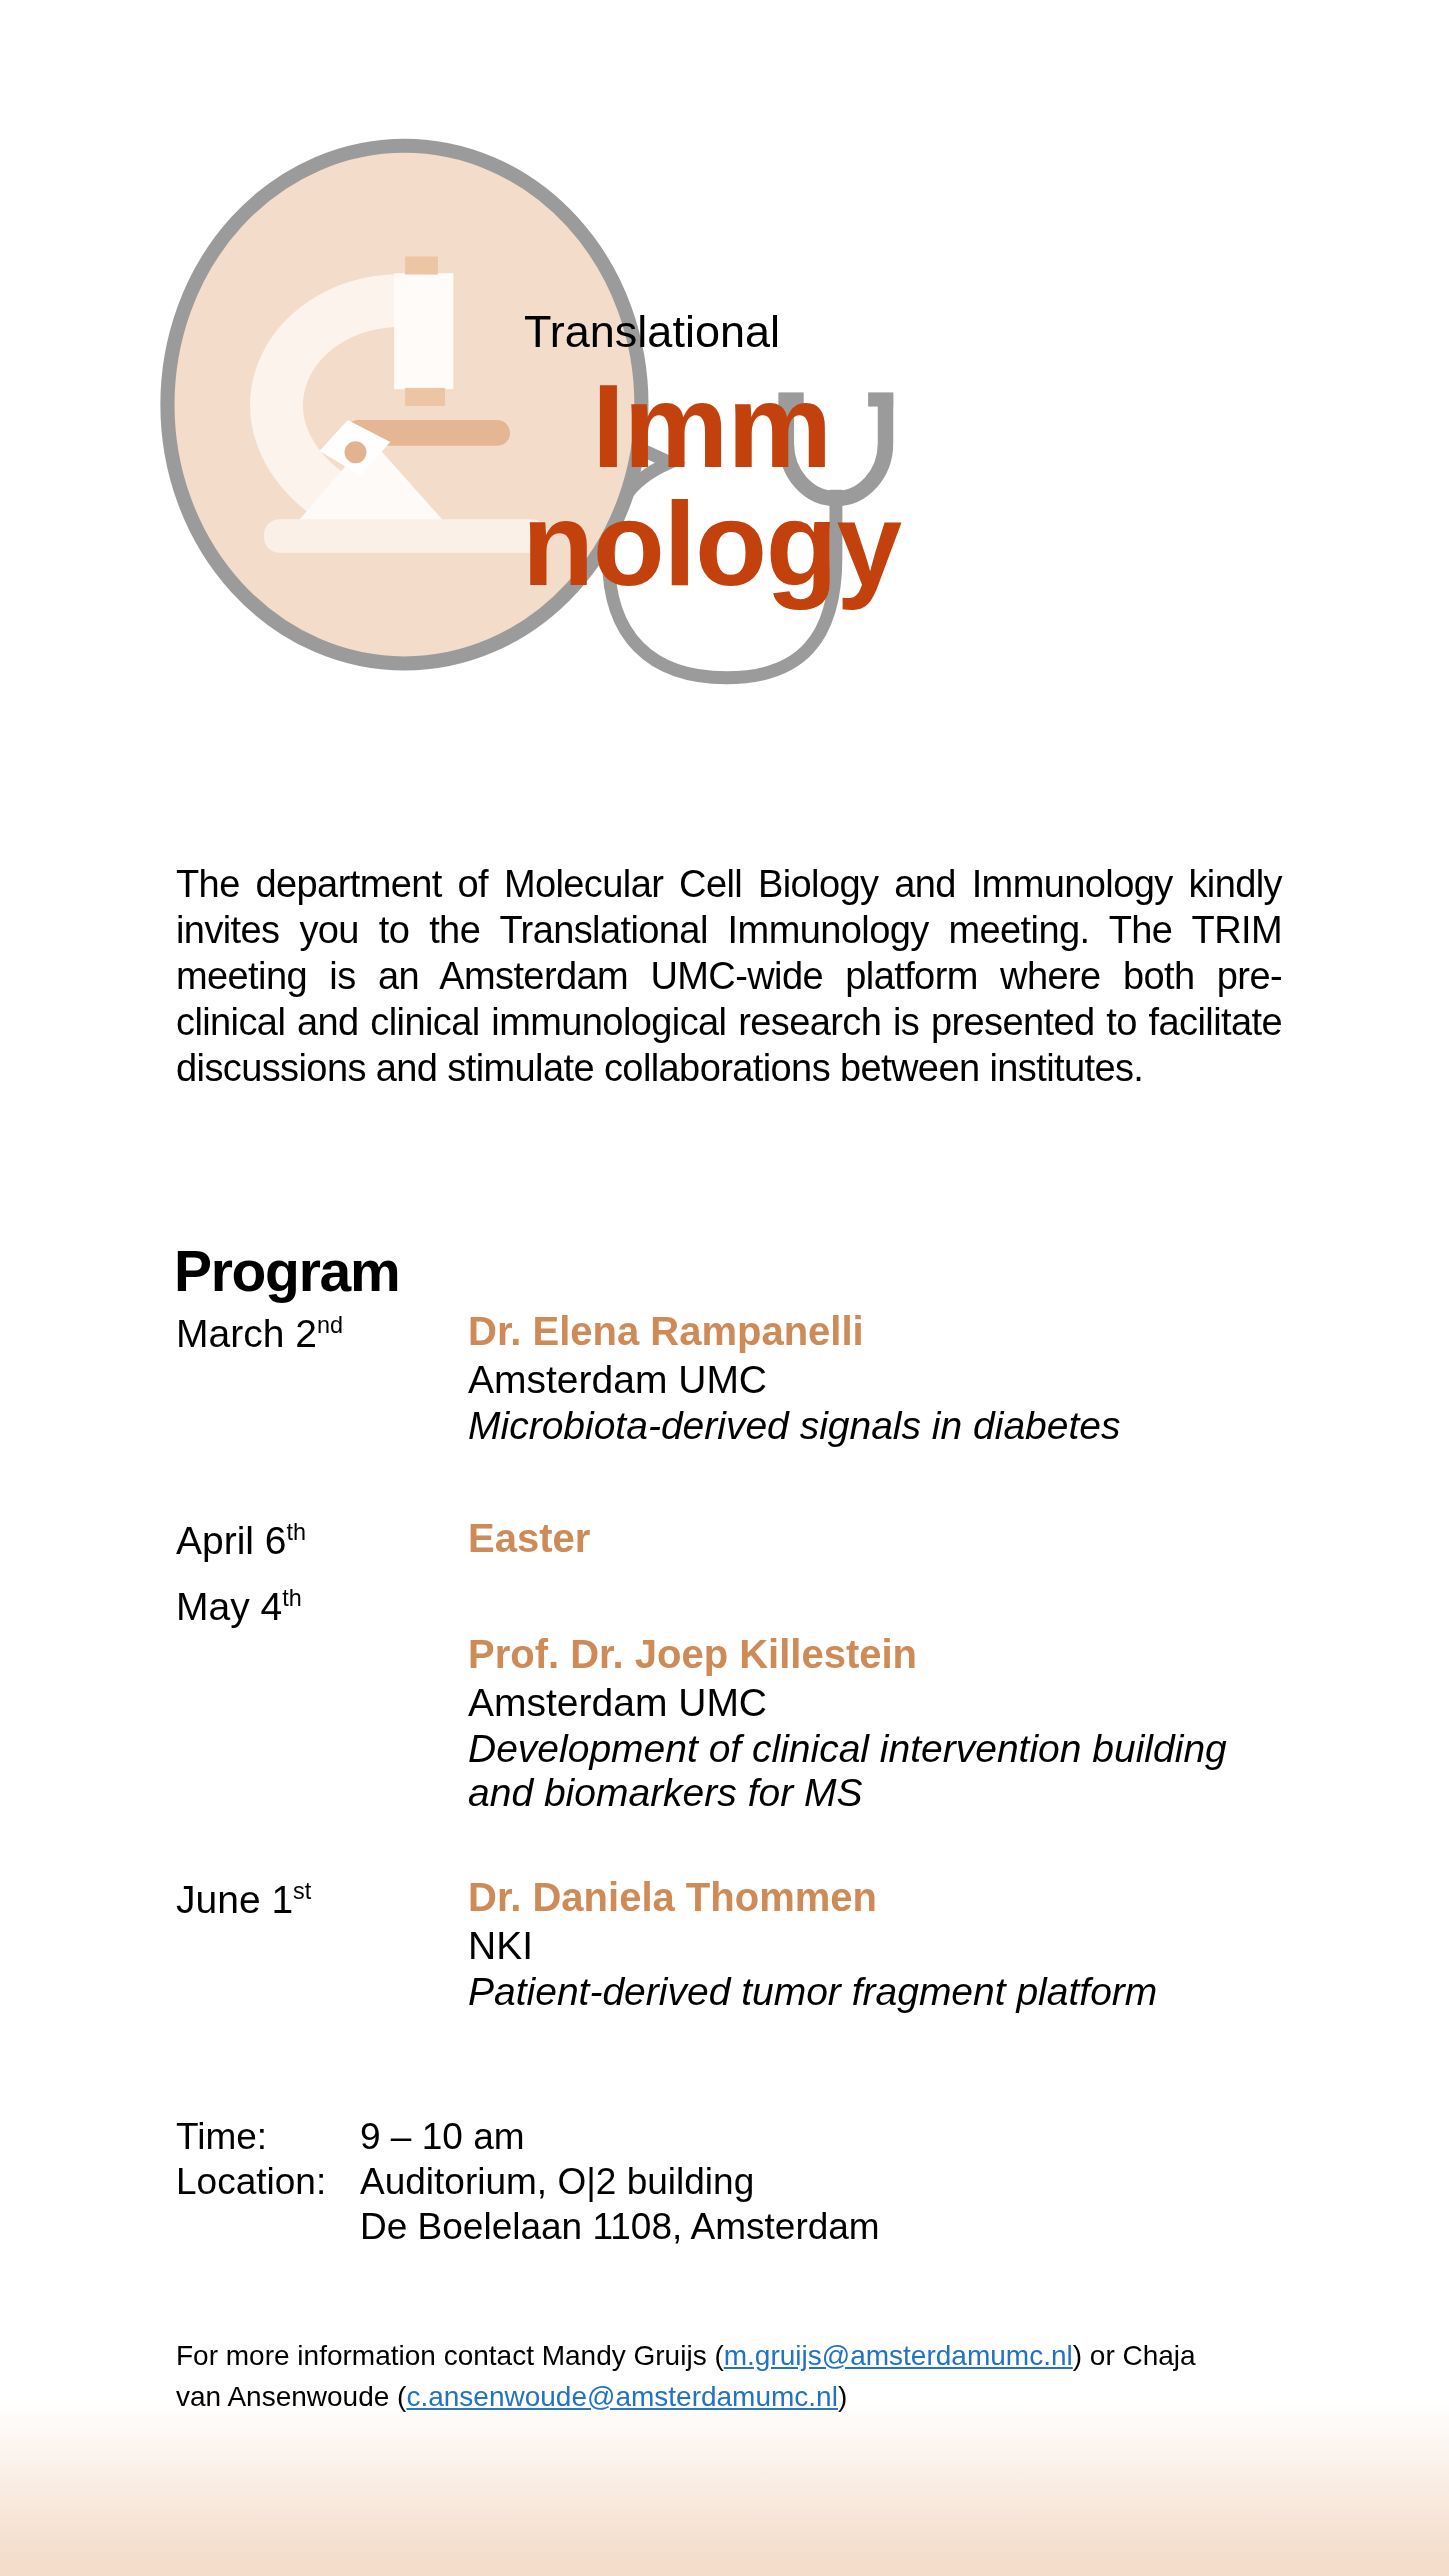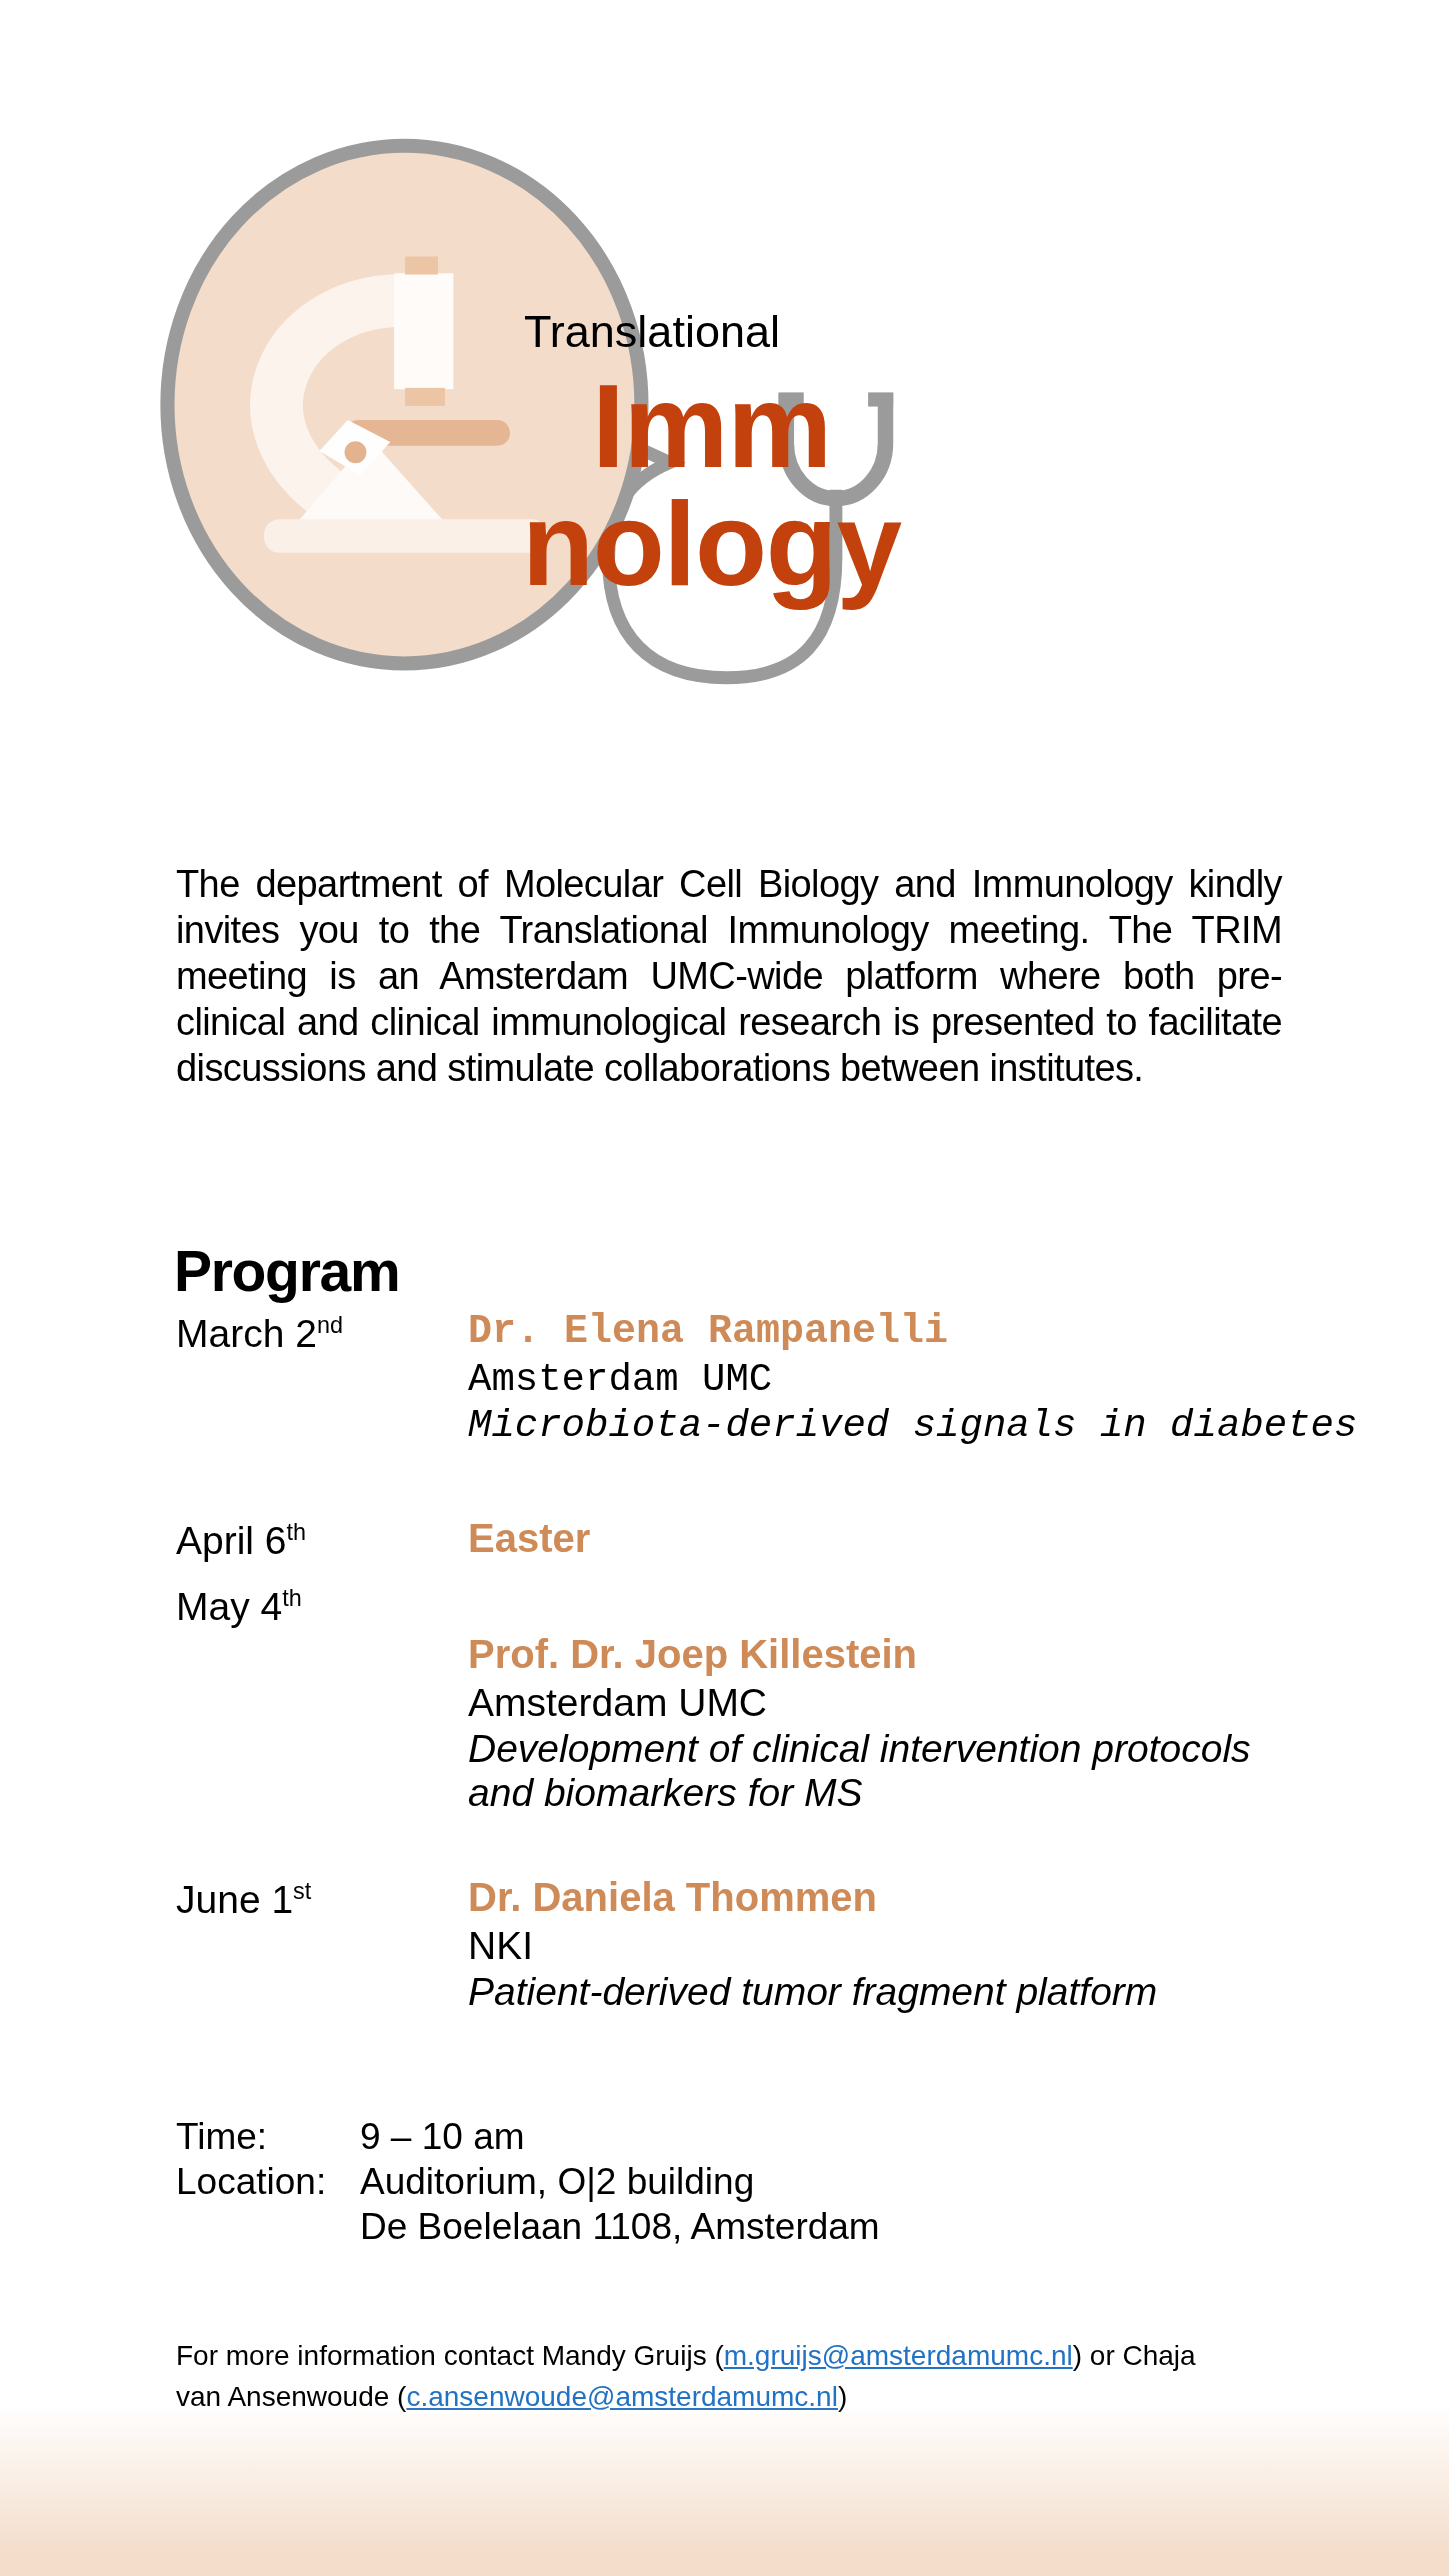--- a/index.html
+++ b/index.html
@@ -22,21 +22,21 @@
   
   .program-heading{position:absolute;left:174px;top:1195px;font-size:57px;font-weight:700;
                    letter-spacing:-1.3px;line-height:58px;}
   .date-cell{position:absolute;left:176px;font-size:39px;line-height:48px;white-space:nowrap;}
   .date-cell sup{font-size:60%;vertical-align:super;line-height:0;text-align:right;}
   .speaker-cell{position:absolute;left:468px;width:844px;}
   .speaker-name{display:block;font-size:40px;font-weight:700;line-height:49px;
                 color:var(--accent);white-space:nowrap;}
   .speaker-affil{display:block;font-size:39px;line-height:48px;white-space:nowrap;}
   .speaker-topic{display:block;font-size:39px;font-style:italic;line-height:44px;white-space:nowrap;}
-  .speaker-march{top:1307px;font-family:Liberation Mono, monospace;}
+  .speaker-march{top:1307px;}
   .speaker-april{top:1514px;}
   .speaker-may{top:1630px;}
   .speaker-june{top:1873px;}
 
   
   .details{position:absolute;left:176px;top:2114px;display:grid;
            grid-template-columns:184px auto;font-size:37px;line-height:45px;}
   .details span{white-space:nowrap;}
 
   
@@ -109,21 +109,21 @@
   <div class="speaker-cell speaker-april">
     <span class="speaker-name">Easter</span>
   </div>
 
   <div class="date-cell" style="top:1583px">
     <span>May 4</span><sup>th</sup>
   </div>
   <div class="speaker-cell speaker-may">
     <span class="speaker-name">Prof. Dr. Joep Killestein</span>
     <span class="speaker-affil">Amsterdam UMC</span>
-    <span class="speaker-topic">Development of clinical intervention protocols</span>
+    <span class="speaker-topic">Development of clinical intervention building</span>
     <span class="speaker-topic">and biomarkers for MS</span>
   </div>
 
   <div class="date-cell" style="top:1876px">
     <span>June 1</span><sup>st</sup>
   </div>
   <div class="speaker-cell speaker-june">
     <span class="speaker-name">Dr. Daniela Thommen</span>
     <span class="speaker-affil">NKI</span>
     <span class="speaker-topic">Patient-derived tumor fragment platform</span>

